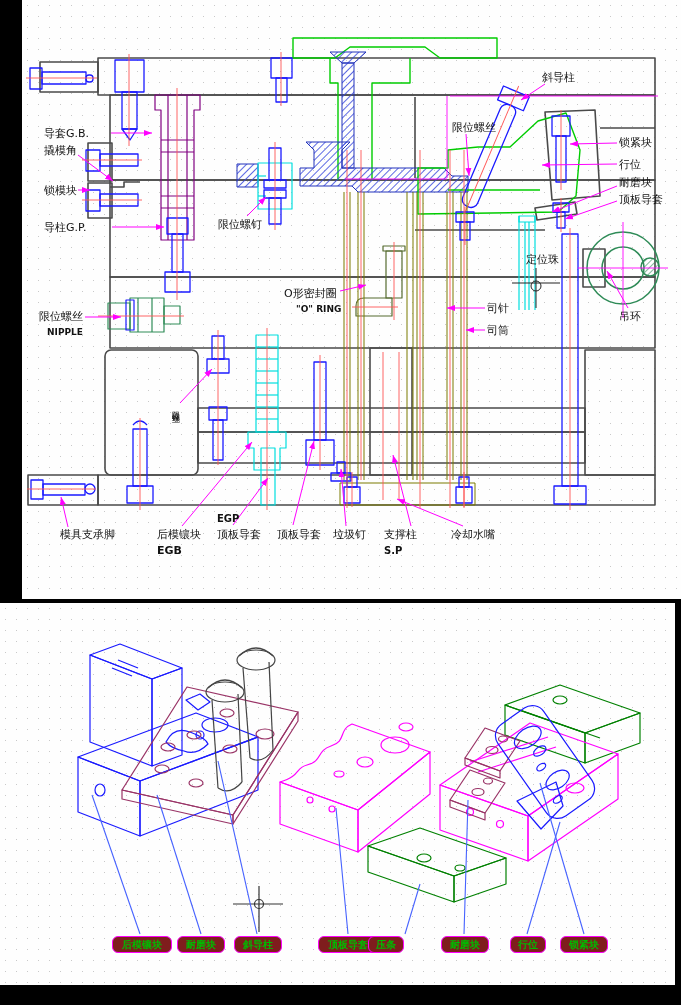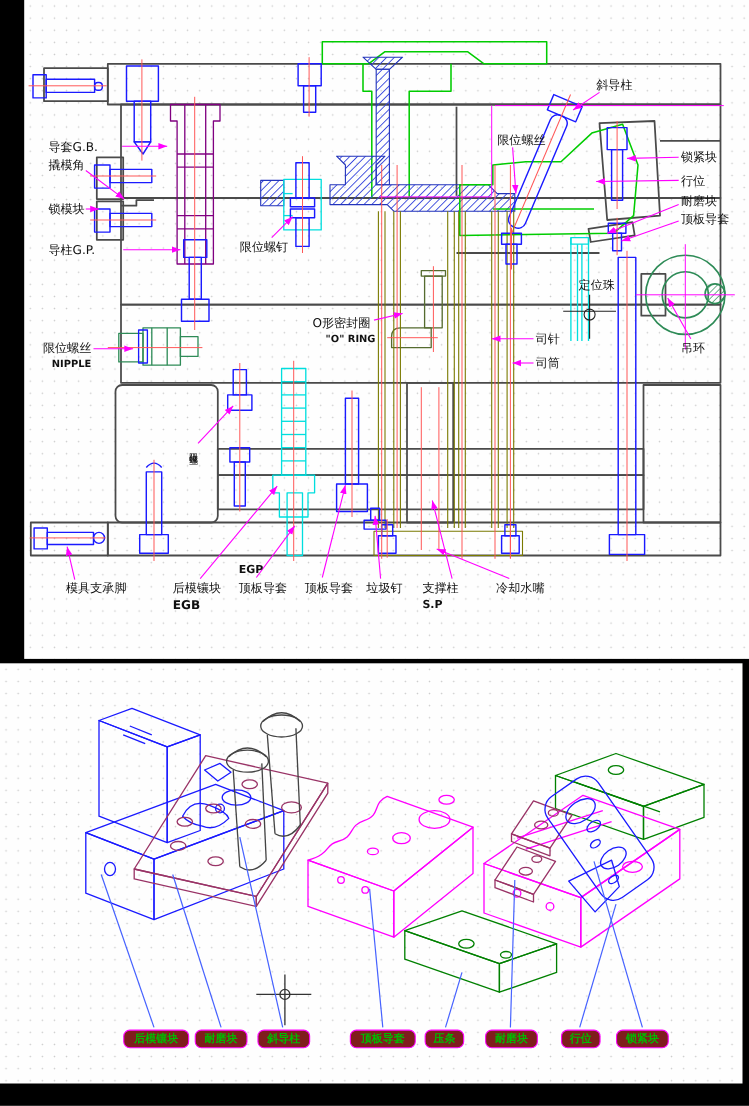--- a/index.html
+++ b/index.html
@@ -439,18 +439,18 @@
     <div class="lbl" style="left:384px;top:528px">支撑柱</div>
     <div class="sub" style="left:384px;top:545px;font-size:10px">S.P</div>
     <div class="lbl" style="left:451px;top:528px">冷却水嘴</div>
   </div>
 
   <div class="labels">
     <div class="pbox" style="left:112px;top:936px;width:58px">后模镶块</div>
     <div class="pbox" style="left:177px;top:936px;width:46px">耐磨块</div>
     <div class="pbox" style="left:234px;top:936px;width:46px">斜导柱</div>
     <div class="pbox" style="left:318px;top:936px;width:58px">顶板导套</div>
-    <div class="pbox" style="left:386px;top:936px;width:34px">压条</div>
+    <div class="pbox" style="left:368px;top:936px;width:34px">压条</div>
     <div class="pbox" style="left:441px;top:936px;width:46px">耐磨块</div>
     <div class="pbox" style="left:510px;top:936px;width:34px">行位</div>
     <div class="pbox" style="left:560px;top:936px;width:46px">锁紧块</div>
   </div>
 </div>
 
 </body></html>

